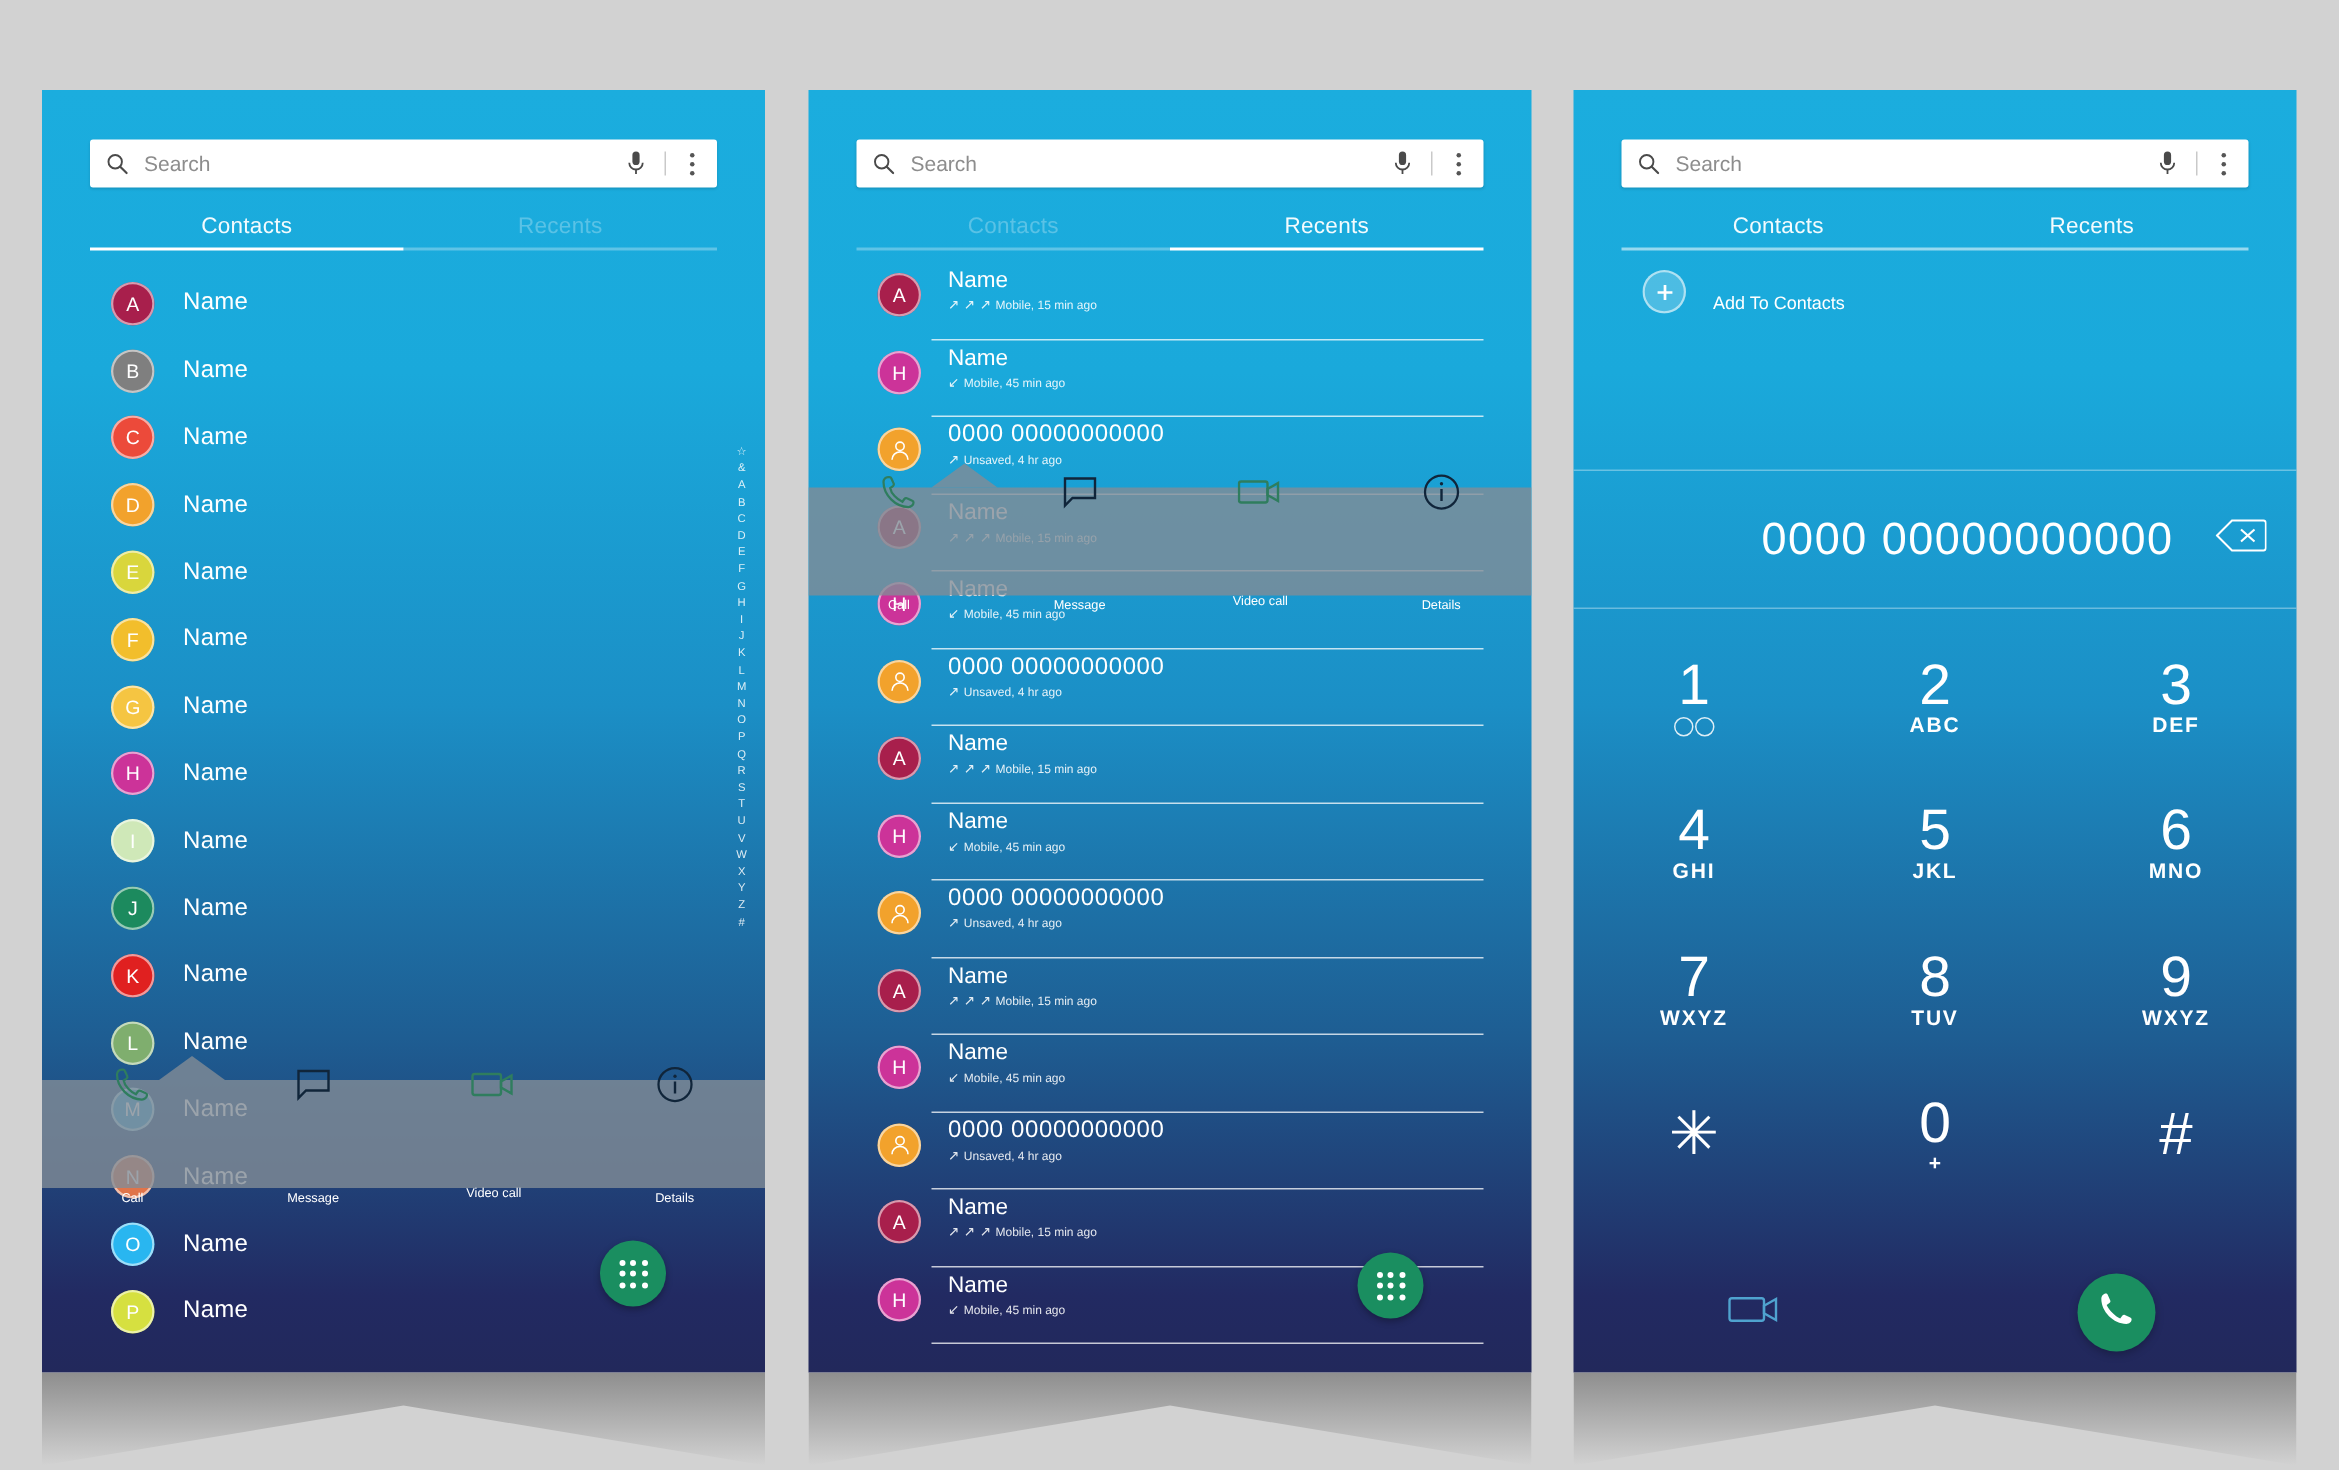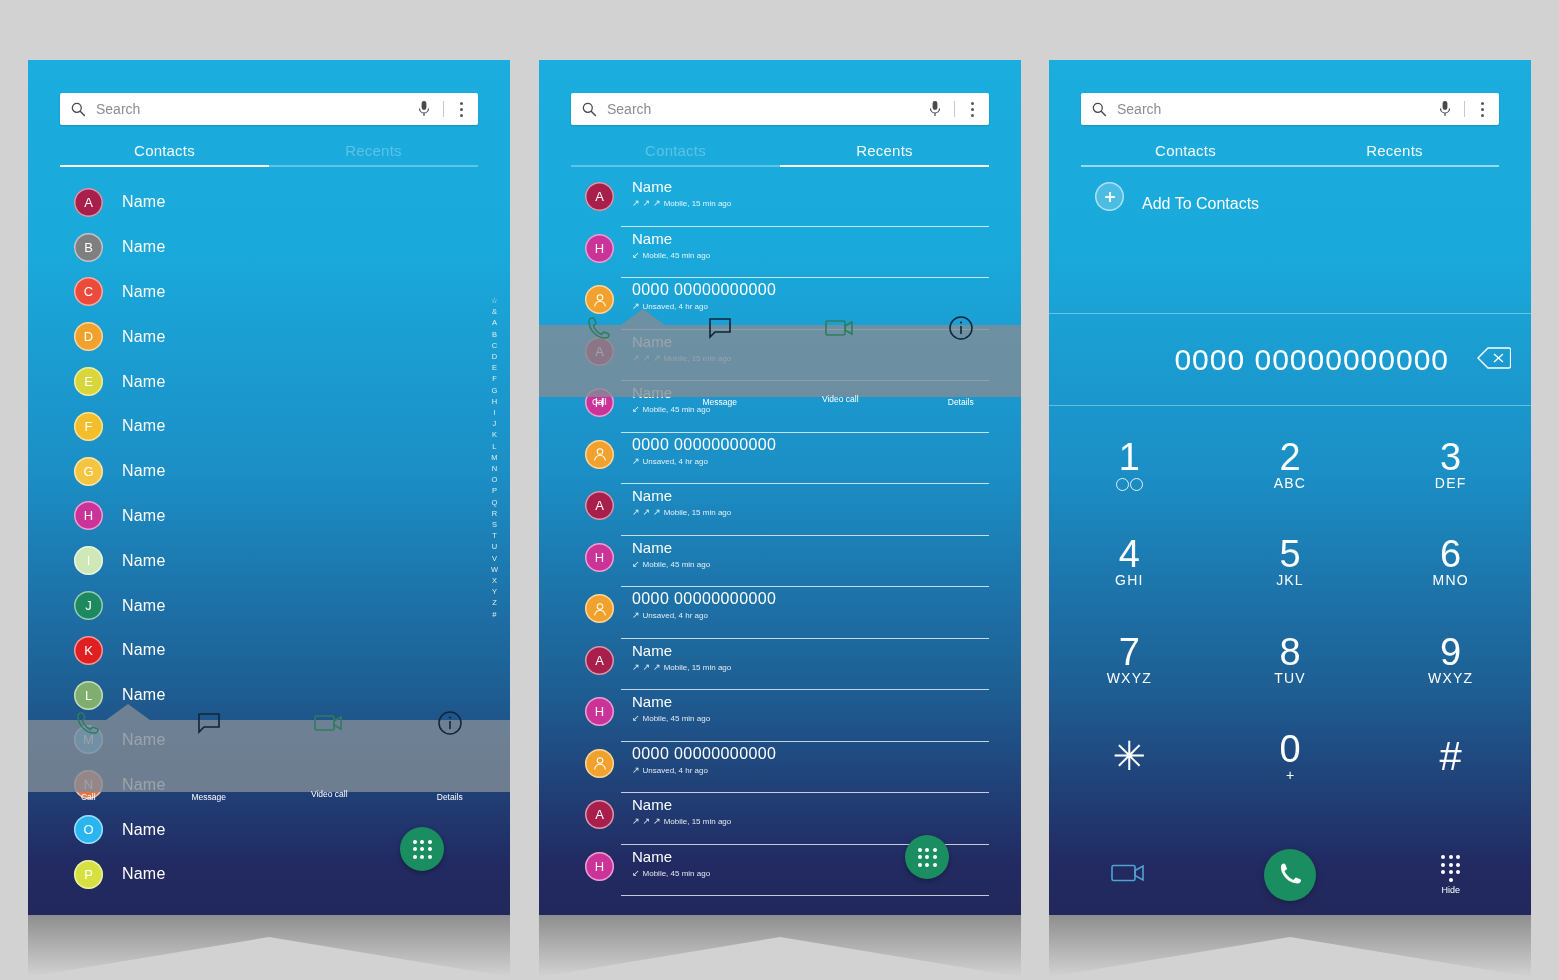--- a/index.html
+++ b/index.html
@@ -120,37 +120,37 @@
   .grid3 i{ width:4px; height:4px; background:#fff; border-radius:50%; display:block; }
 
   
   .addrow{ position:absolute; left:46px; top:120px; display:flex; align-items:center; }
   .plus-circle{
     width:29px; height:29px; border-radius:50%;
     background:rgba(255,255,255,.22);
     box-shadow:0 0 0 1.5px rgba(255,255,255,.55) inset;
     display:flex; align-items:center; justify-content:center;
   }
-  .addlbl{ margin-left:18px; font-size:16px; color:#fff; font-weight:300;margin-top:15px; }
+  .addlbl{ margin-left:18px; font-size:12px; color:#fff; font-weight:300;margin-top:15px; }
 
   .numbar{
     position:absolute; left:0; top:253px; width:482px; height:93px;
     border-top:1px solid rgba(255,255,255,.35);
     border-bottom:1px solid rgba(255,255,255,.35);
     display:flex; align-items:center; justify-content:flex-end;
   }
   .numtxt{ font-size:30px; color:#ffffff; font-weight:300; letter-spacing:1px; margin-right:28px; }
   .bspace{ margin-right:20px; }
 
   .keypad{ position:absolute; left:0; top:355px; width:482px; height:390px;
            display:grid; grid-template-columns:repeat(3,1fr); grid-template-rows:repeat(4,1fr); }
   .key{ display:flex; flex-direction:column; align-items:center; justify-content:center; }
   .kdigit{ font-size:38px; color:#ffffff; font-weight:300; line-height:40px; }
   .kdigit.sym{ font-size:40px; }
-  .ksub{ font-size:14px; color:#ffffff; letter-spacing:1.2px; font-weight:400; margin-top:-2px; }
+  .ksub{ font-size:14px; color:#ffffff; letter-spacing:1.2px; font-weight:700; margin-top:-2px; }
   .ksub.plus{ font-size:14px; letter-spacing:0; }
   .vm{ display:flex; gap:1px; margin-top:1px; }
   .vm i{ width:13px; height:13px; border:1.3px solid rgba(255,255,255,.85); border-radius:50%; display:block; }
 
   .dbar{ position:absolute; left:0; top:775px; width:482px; height:80px; display:flex; align-items:center; }
   .dbar-cell{ flex:1; display:flex; flex-direction:column; align-items:center; justify-content:center; gap:3px; }
   .callfab{
     width:52px; height:52px; border-radius:50%;
     background:#1a8e60; display:flex; align-items:center; justify-content:center;
     box-shadow:0 2px 6px rgba(0,0,0,.25);
@@ -702,35 +702,20 @@
         </span>
       </div>
       <div class="dbar-cell">
         <div class="callfab">
           <span>
             <svg viewBox="0 0 26 26" width="25" height="25">
                 <path d="M6.2 2.5c-1.6 0-3.2 1.7-3.2 3.6 0 9 8.4 17.4 17.4 17.4 1.9 0 3.6-1.5 3.6-3.1 0-.6-.3-1.1-.9-1.4l-3.8-1.7c-.7-.3-1.4 0-1.8.6l-1.4 1.9c-3.6-1.6-7.8-5.8-9.4-9.4l1.9-1.4c.6-.4.9-1.2.6-1.8L7.5 3.4c-.3-.6-.8-.9-1.3-.9z" fill="#ffffff"></path>
               </svg>
           </span>
         </div>
-      </div>
-      <div class="dbar-cell">
-        <span class="grid-hide">
-          <i></i>
-            <i></i>
-            <i></i>
-            <i></i>
-            <i></i>
-            <i></i>
-            <i></i>
-            <i></i>
-            <i></i>
-            <i class="last"></i>
-        </span>
-        <span class="hidelbl">Hide</span>
       </div>
     </div>
   </div>
 
   <div class="ribbon" id="ribbon-1">
     <svg width="482" height="62" viewBox="0 0 482 62">
         <defs>
           <linearGradient id="g1" x1="0" y1="0" x2="0" y2="1">
             <stop offset="0" stop-color="#8e8e8e"></stop>
             <stop offset="1" stop-color="#d2d2d2"></stop>

